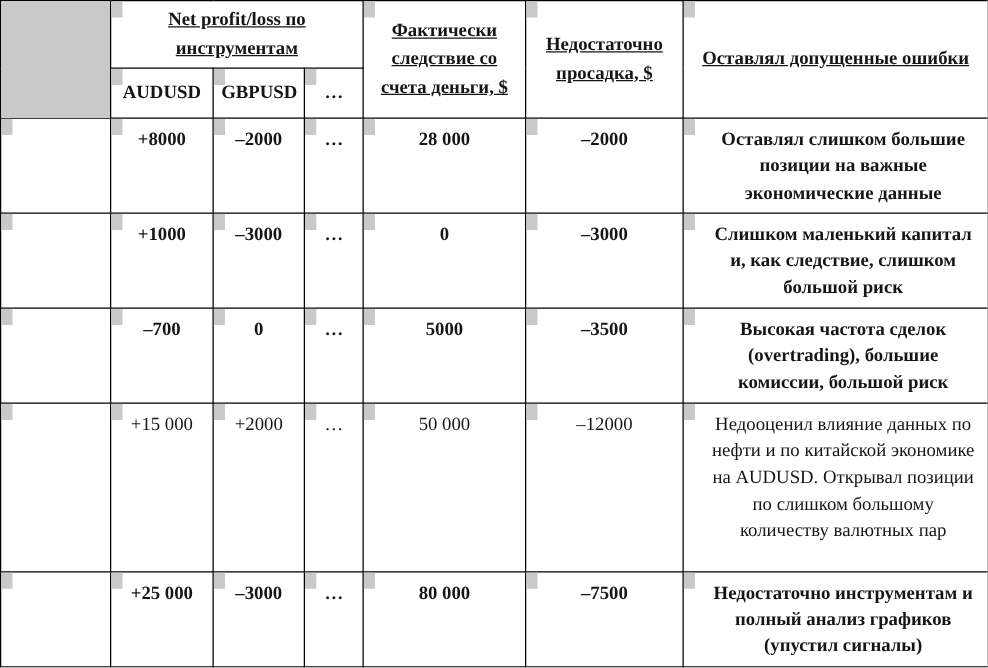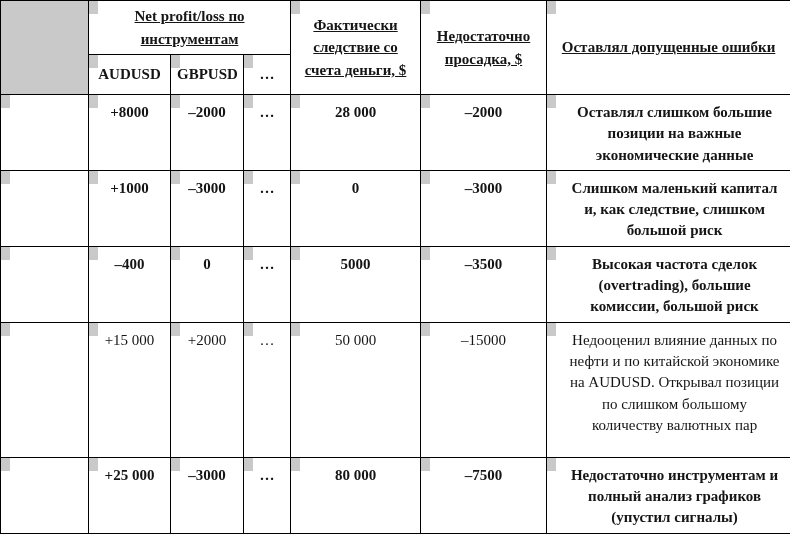--- a/index.html
+++ b/index.html
@@ -93,34 +93,34 @@
       <td></td>
       <td>+1000</td>
       <td>–3000</td>
       <td>…</td>
       <td>0</td>
       <td>–3000</td>
       <td class="mistakes">Слишком маленький капитал и, как следствие, слишком большой риск</td>
     </tr>
     <tr class="r-std">
       <td></td>
-      <td>–400</td>
+      <td>–700</td>
       <td>0</td>
       <td>…</td>
       <td>5000</td>
       <td>–3500</td>
       <td class="mistakes">Высокая частота сделок (overtrading), большие комиссии, большой риск</td>
     </tr>
     <tr class="r-tall">
       <td></td>
       <td>+15&nbsp;000</td>
       <td>+2000</td>
       <td>…</td>
       <td>50&nbsp;000</td>
-      <td>–15000</td>
+      <td>–12000</td>
       <td class="mistakes">Недооценил влияние данных по нефти и по китайской экономике на AUDUSD. Открывал позиции по слишком большому количеству валютных пар</td>
     </tr>
     <tr class="r-std">
       <td></td>
       <td>+25&nbsp;000</td>
       <td>–3000</td>
       <td>…</td>
       <td>80&nbsp;000</td>
       <td>–7500</td>
       <td class="mistakes">Недостаточно инструментам и полный анализ графиков (упустил сигналы)</td>

